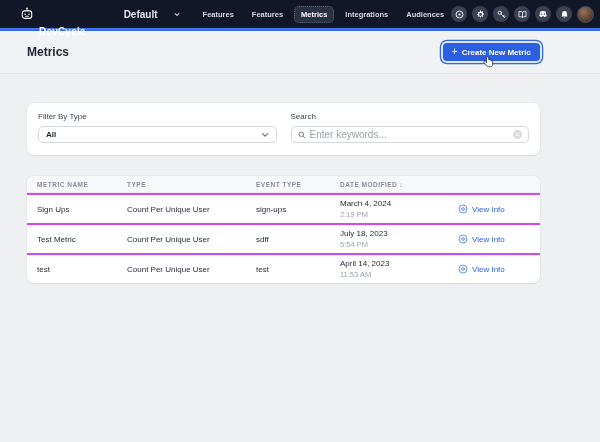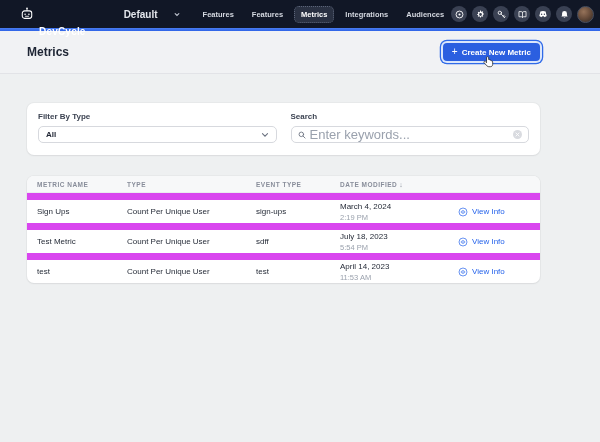--- a/index.html
+++ b/index.html
@@ -26,35 +26,35 @@
   .page-header { height:43px; background:#f1f2f4; border-bottom:1px solid #e2e3e7; display:flex; align-items:center; padding:0 60px 0 27px; }
   .page-title { font-size:12px; font-weight:600; color:#1d2433; }
   .create-btn { margin-left:auto; height:18px; display:flex; align-items:center; gap:4px; background:#2b5fe0; color:#fff; font-size:8px; font-weight:600; padding:0 9px; border:none; border-radius:4px; box-shadow:0 0 0 2px #dbe6fb, 0 0 0 3.25px #2f6ae8; cursor:pointer; font-family:inherit; }
   .plus { font-size:10px; font-weight:400; line-height:1; }
 
   
   .content { padding:0 60px 0 27px; }
   .card { background:#fff; border-radius:7px; box-shadow:0 1px 2px rgba(16,24,40,.06), 0 0 0 1px rgba(16,24,40,.03); }
   .filter-card { margin-top:29px; padding:9px 11px 12px; display:flex; gap:14px; }
   .filter-col { flex:1 1 0; }
-  .field-label { font-size:8px; font-weight:700; color:#3c4352; margin-bottom:5px; }
+  .field-label { font-size:8px; font-weight:400; color:#3c4352; margin-bottom:5px; }
   .select { height:17px; border:1px solid #d7d9de; border-radius:5px; display:flex; align-items:center; padding:0 7px; font-size:8px; font-weight:600; color:#20263322; color:#222836; cursor:pointer; }
   .select .chev { margin-left:auto; display:flex; }
   .search-box { height:17px; border:1px solid #d7d9de; border-radius:5px; display:flex; align-items:center; padding:0 6px; gap:4px; background:#fff; }
-  .search-box input { border:none; outline:none; flex:1; font-size:13px; color:#222836; font-family:inherit; background:transparent; }
+  .search-box input { border:none; outline:none; flex:1; font-size:10px; color:#222836; font-family:inherit; background:transparent; }
   .search-box input::placeholder { color:#9aa1ad; }
   .clear-btn { width:9px; height:9px; border-radius:50%; background:#d9dbe0; display:flex; align-items:center; justify-content:center; cursor:pointer; flex:0 0 auto; }
 
   
   .table-card { margin-top:21px; overflow:hidden; }
   .t-row { display:grid; grid-template-columns:90px 129px 84px 118px 1fr; padding:0 10px; align-items:center; }
   .t-head { background:#f7f8f9; height:17px; border-bottom:1px solid #ececf0; }
   .t-head .th { font-size:6.5px; font-weight:600; letter-spacing:.5px; color:#888d9a; text-transform:uppercase; display:flex; align-items:center; gap:2px; }
   .sort-arrow { font-size:7px; color:#888d9a; }
-  .t-body-row { height:30px; border-top:7px solid #d946ef; font-size:8px; color:#262c38; }
+  .t-body-row { height:30px; border-top:2px solid #d946ef; font-size:8px; color:#262c38; }
   .t-body-row:first-child { border-top:none; }
   .cell-name { font-weight:500; }
   .date-main { font-weight:500; }
   .date-sub { font-size:7.5px; color:#9aa1ad; margin-top:2px; }
   .view-info { display:flex; align-items:center; gap:4px; color:#2563eb; font-size:8px; font-weight:500; cursor:pointer; }
 
   svg { display:block; }
 
   
   .cursor { position:absolute; left:483px; top:56px; width:11px; height:13px; pointer-events:none; z-index:10; }

